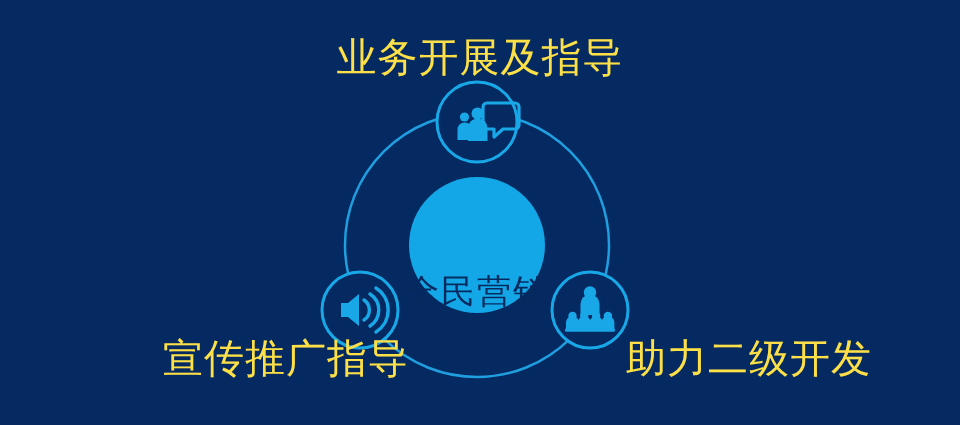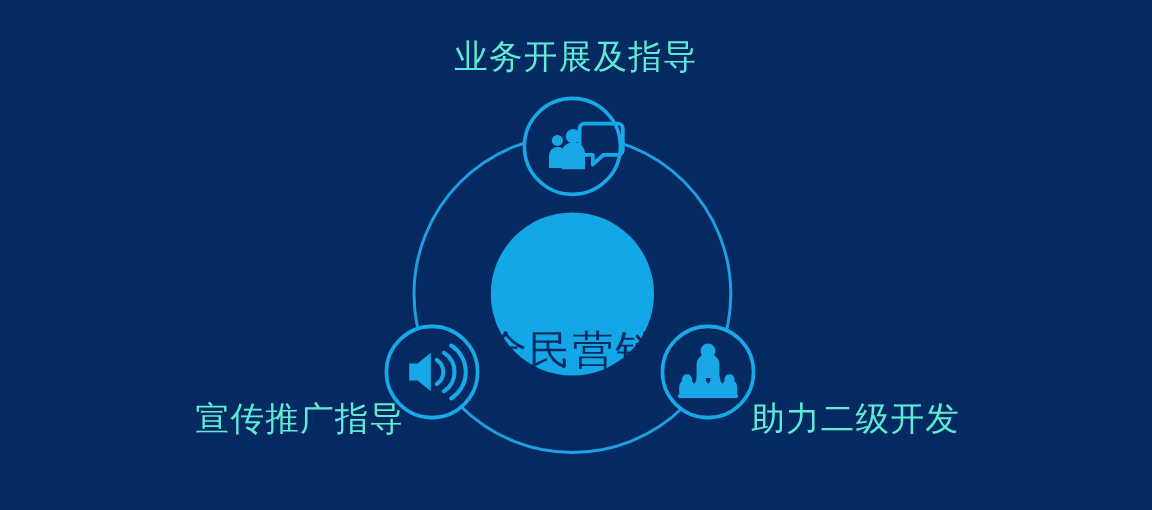--- a/index.html
+++ b/index.html
@@ -21,26 +21,26 @@
   #diagram-svg {
     position: absolute;
     left: 0;
     top: 0;
     width: 960px;
     height: 425px;
     display: block;
   }
   .label {
     position: absolute;
-    color: #5eead4;
-    font-size: 28px;
+    color: #fde047;
+    font-size: 40px;
     line-height: 1;
     letter-spacing: 1px;
     white-space: nowrap;
-    font-family: Liberation Mono, monospace;
+    font-family: Liberation Sans, sans-serif;
   }
   #label-top {
     left: 50%;
     transform: translateX(-50%);
     top: 37px;
   }
   #label-bottom-left {
     left: 163px;
     top: 338px;
   }

